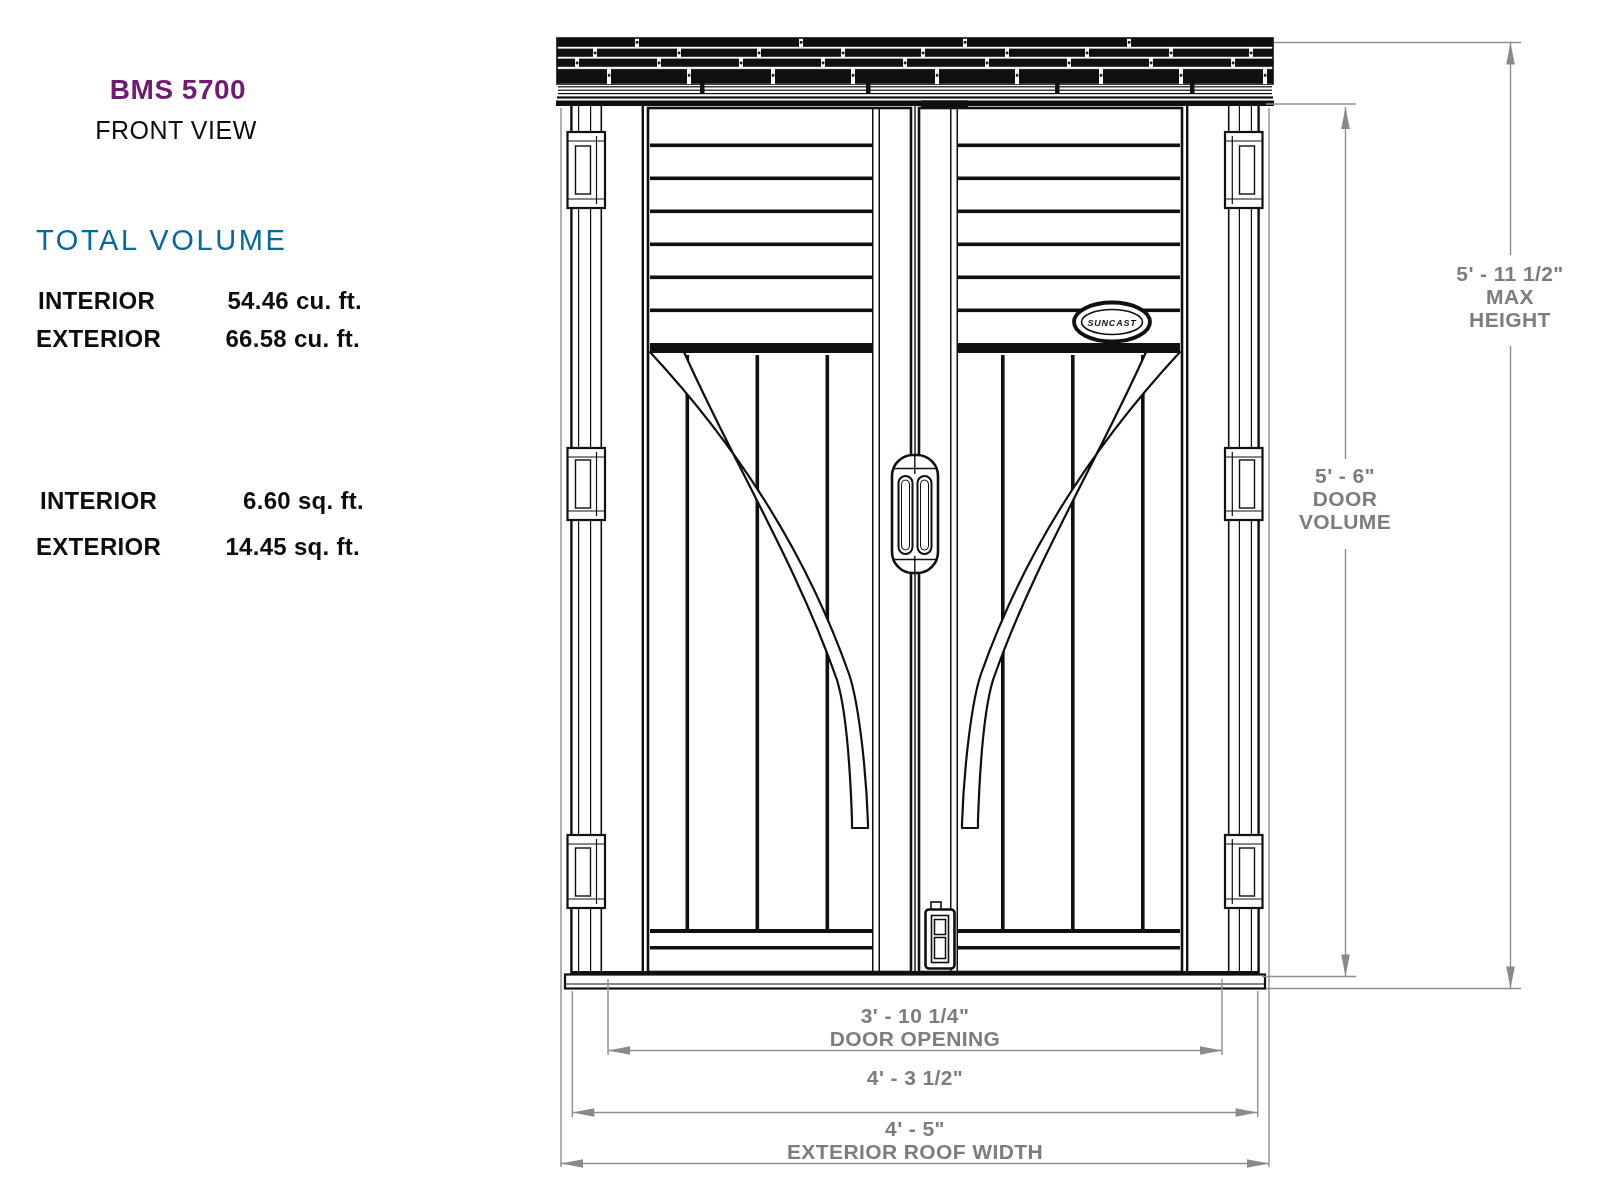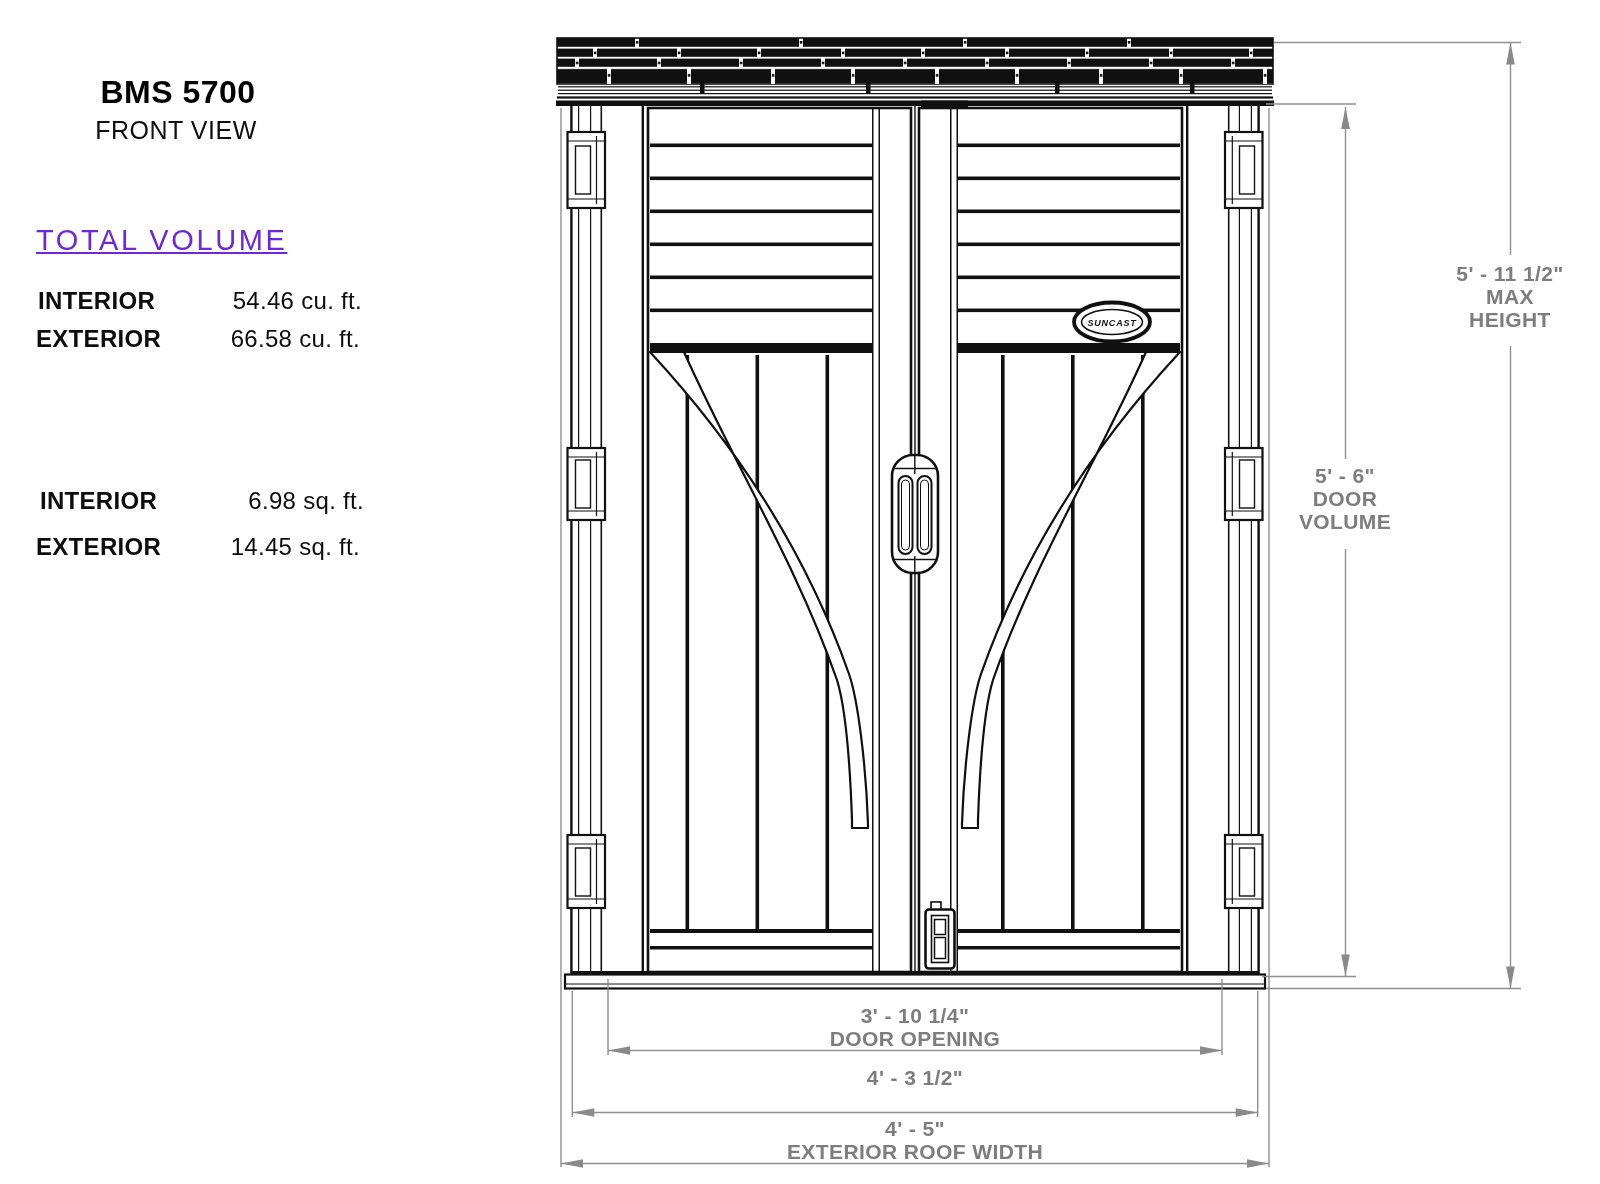--- a/index.html
+++ b/index.html
@@ -2,26 +2,26 @@
 <html><head>
 <meta charset="utf-8">
 <style>
   html,body{margin:0;padding:0;background:#ffffff;}
   body{width:1600px;height:1184px;overflow:hidden;font-family:"Liberation Sans",sans-serif;}
   #stage{position:relative;width:1600px;height:1184px;background:#fff;}
   #drawing-svg{position:absolute;left:0;top:0;}
   .abs{position:absolute;}
   .ctr{transform:translateX(-50%);text-align:center;}
   
-  .model-title{font-size:32px;font-weight:700;color:#000000;letter-spacing:.5px;white-space:nowrap;}
+  .model-title{font-size:28px;font-weight:700;color:#701a75;letter-spacing:.5px;white-space:nowrap;}
   .view-title{font-size:25px;font-weight:400;color:#0d0d0d;letter-spacing:.5px;white-space:nowrap;}
-  .section-heading{font-size:29px;font-weight:400;color:#6d28d9;letter-spacing:2.6px;white-space:nowrap;text-decoration:underline;}
+  .section-heading{font-size:29px;font-weight:400;color:#0369a1;letter-spacing:2.6px;white-space:nowrap;}
   .spec-row{display:flex;justify-content:space-between;width:324px;}
   .spec-label{font-size:24px;font-weight:700;color:#0d0d0d;letter-spacing:.3px;}
-  .spec-value{font-size:24px;font-weight:400;color:#0d0d0d;letter-spacing:.3px;}
+  .spec-value{font-size:24px;font-weight:700;color:#0d0d0d;letter-spacing:.3px;}
   
   .dim-text{color:#7d7d7d;font-weight:700;font-size:21px;line-height:23px;letter-spacing:.4px;white-space:nowrap;}
   .dim-text div{white-space:nowrap;}
 </style>
 </head>
 <body>
 
 <div id="stage">
 
 <svg id="drawing-svg" width="1600" height="1184" viewBox="0 0 1600 1184">
@@ -274,21 +274,21 @@
   <span class="spec-label">INTERIOR</span>
   <span class="spec-value">54.46 cu. ft.</span>
 </div>
 <div class="abs spec-row" style="left:36px;top:325px;">
   <span class="spec-label">EXTERIOR</span>
   <span class="spec-value">66.58 cu. ft.</span>
 </div>
 
 <div class="abs spec-row" style="left:40px;top:487px;">
   <span class="spec-label">INTERIOR</span>
-  <span class="spec-value">6.98 sq. ft.</span>
+  <span class="spec-value">6.60 sq. ft.</span>
 </div>
 <div class="abs spec-row" style="left:36px;top:533px;">
   <span class="spec-label">EXTERIOR</span>
   <span class="spec-value">14.45 sq. ft.</span>
 </div>
 
 <div class="abs ctr dim-text" style="left:1510px;top:262px;">
   <div>5' - 11 1/2"</div>
   <div>MAX</div>
   <div>HEIGHT</div>

